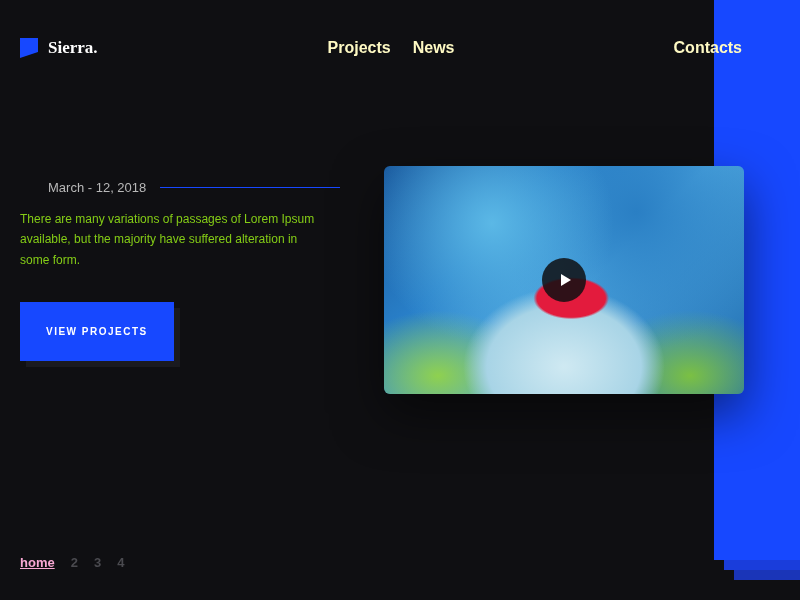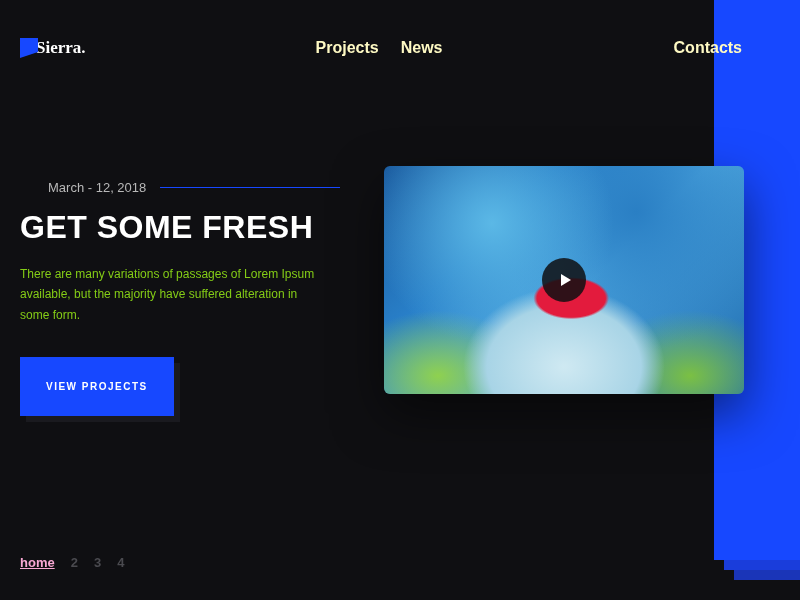--- a/index.html
+++ b/index.html
@@ -15,21 +15,21 @@
 .header {
   display: flex;
   align-items: center;
   padding: 38px 20px 0 20px;
   position: relative;
   z-index: 10;
 }
 .logo {
   display: flex;
   align-items: flex-end;
-  gap: 2px;
+  gap: 14px;
 }
 .logo-mark {
   width: 18px;
   height: 20px;
   background: #1748ff;
   clip-path: polygon(0 0, 100% 0, 100% 70%, 0 100%);
 }
 .logo-text {
   font-size: 17px;
   font-weight: 600;
@@ -220,21 +220,20 @@
     <a class="nav-link">Contacts</a>
     <span class="contacts-line"></span>
   </div>
 </header>
 
 <section class="hero">
   <div class="date-row">
     <span class="date">March - 12, 2018</span>
     <span class="date-line"></span>
   </div>
-  <h1 class="hero-title">GET SOME FRESH</h1>
   <p class="hero-desc">There are many variations of passages of Lorem Ipsum available, but the majority have suffered alteration in some form.</p>
   <div class="cta-wrap">
     <div class="cta-shadow"></div>
     <button class="cta">VIEW PROJECTS</button>
   </div>
 </section>
 
 <div class="media-card">
   <div class="media-art"></div>
   <div class="play-btn">

